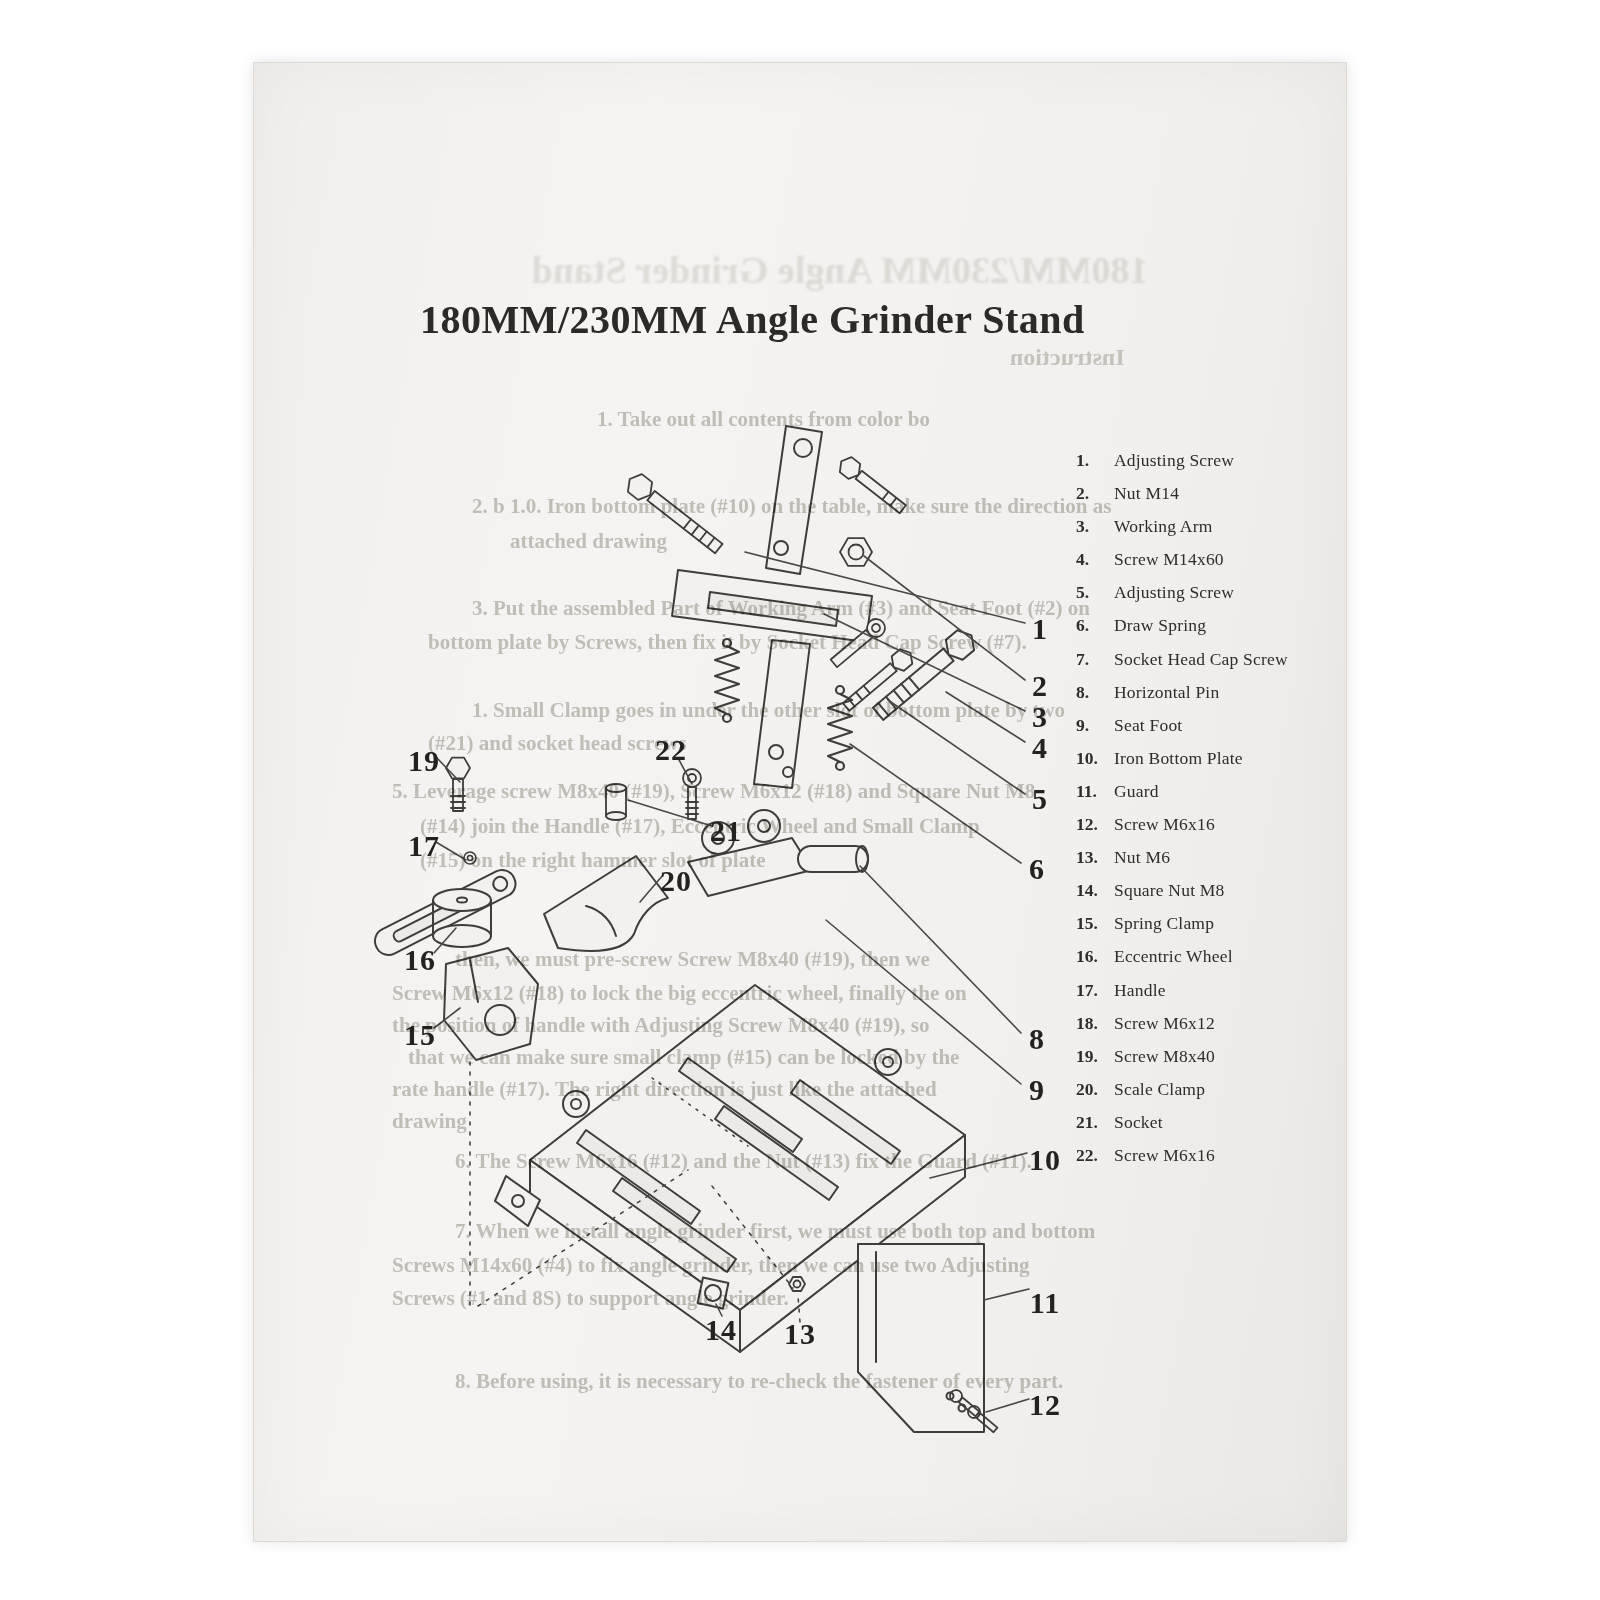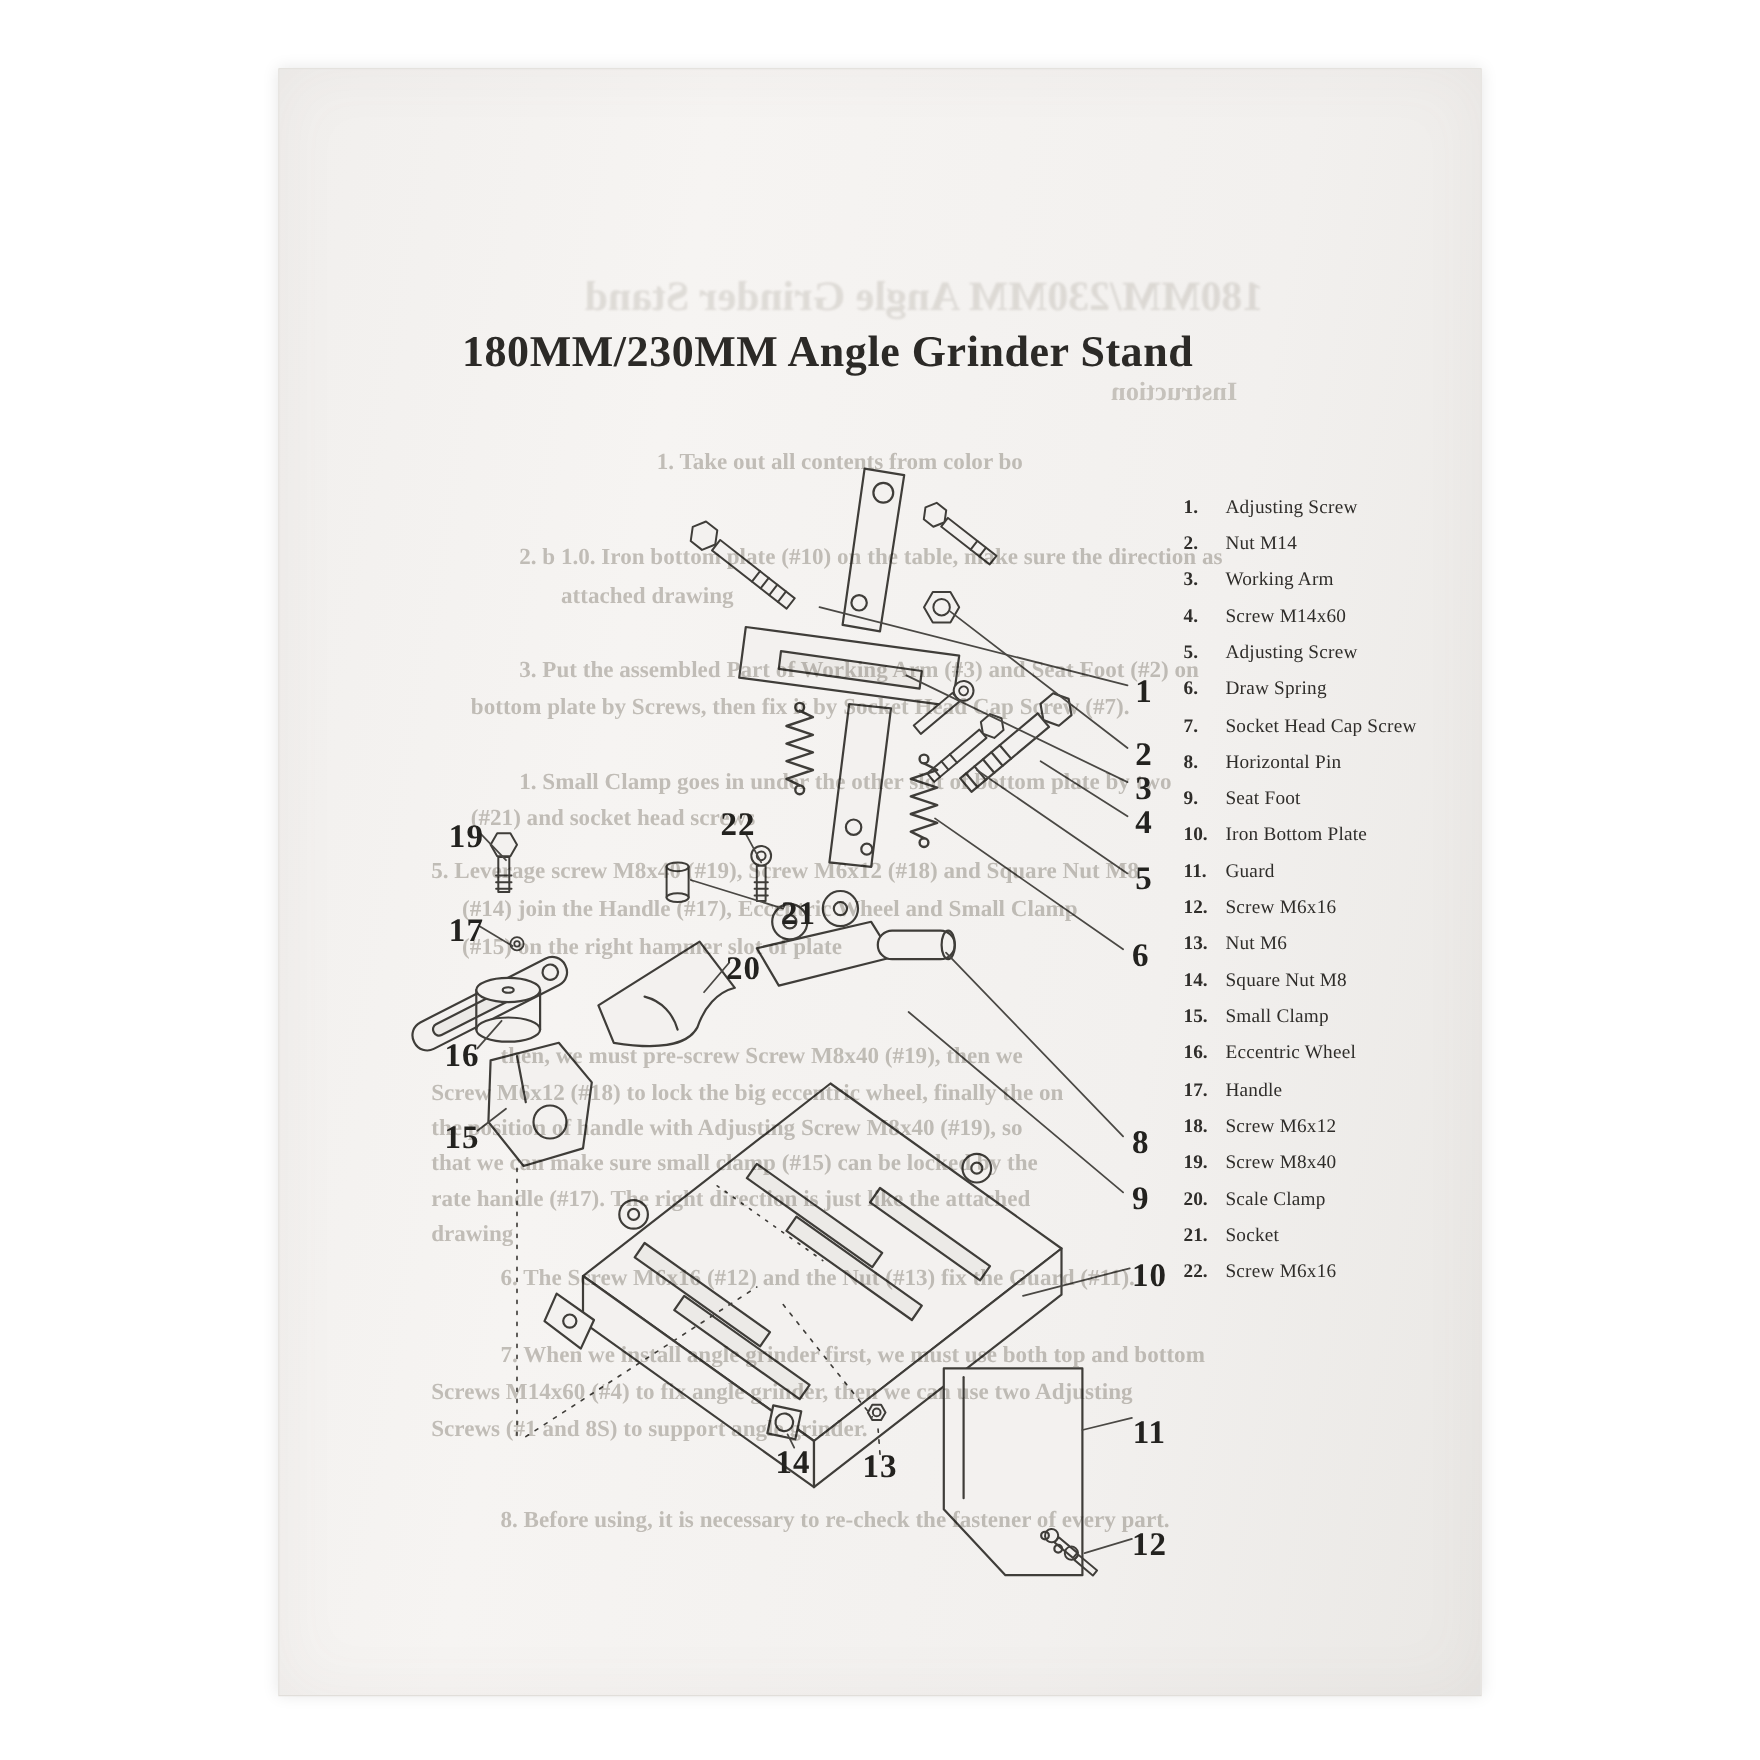--- a/index.html
+++ b/index.html
@@ -264,21 +264,21 @@
     <div class="ghost" style="left:472px;top:596px">3.  Put the assembled Part of Working Arm (#3) and Seat Foot (#2) on</div>
     <div class="ghost" style="left:428px;top:630px">bottom plate by Screws, then fix it by Socket Head Cap Screw (#7).</div>
     <div class="ghost" style="left:472px;top:698px">1.  Small Clamp goes in under the other slot of bottom plate by two</div>
     <div class="ghost" style="left:428px;top:731px">(#21) and socket head screws</div>
     <div class="ghost" style="left:392px;top:779px">5.  Leverage screw M8x40 (#19), Screw M6x12 (#18) and Square Nut M8</div>
     <div class="ghost" style="left:420px;top:814px">(#14) join the Handle (#17), Eccentric Wheel and Small Clamp</div>
     <div class="ghost" style="left:420px;top:848px">(#15) on the right hammer slot of plate</div>
     <div class="ghost" style="left:455px;top:947px">then, we must pre-screw Screw M8x40 (#19), then we</div>
     <div class="ghost" style="left:392px;top:981px">Screw M6x12 (#18) to lock the big eccentric wheel, finally the on</div>
     <div class="ghost" style="left:392px;top:1013px">the position of handle with Adjusting Screw M8x40 (#19), so</div>
-    <div class="ghost" style="left:392px;top:1045px">that we can make sure small clamp (#15) can be locked by the</div>
+    <div class="ghost" style="left:408px;top:1045px">that we can make sure small clamp (#15) can be locked by the</div>
     <div class="ghost" style="left:392px;top:1077px">rate handle (#17).  The right direction is just like the attached</div>
     <div class="ghost" style="left:392px;top:1109px">drawing</div>
     <div class="ghost" style="left:455px;top:1149px">6.  The Screw M6x16 (#12) and the Nut (#13) fix the Guard (#11).</div>
     <div class="ghost" style="left:455px;top:1219px">7.  When we install angle grinder first, we must use both top and bottom</div>
     <div class="ghost" style="left:392px;top:1253px">Screws M14x60 (#4) to fix angle grinder, then we can use two Adjusting</div>
     <div class="ghost" style="left:392px;top:1286px">Screws (#1 and 8S) to support angle grinder.</div>
     <div class="ghost" style="left:455px;top:1369px">8.  Before using, it is necessary to re-check the fastener of every part.</div>
   </div>
 
   <div class="title">180MM/230MM Angle Grinder Stand</div>
@@ -335,21 +335,21 @@
     <div class="plist-row">
         <span class="pnum">13.</span>
         <span class="pname">Nut M6</span>
       </div>
     <div class="plist-row">
         <span class="pnum">14.</span>
         <span class="pname">Square Nut M8</span>
       </div>
     <div class="plist-row">
         <span class="pnum">15.</span>
-        <span class="pname">Small Clamp</span>
+        <span class="pname">Spring Clamp</span>
       </div>
     <div class="plist-row">
         <span class="pnum">16.</span>
         <span class="pname">Eccentric Wheel</span>
       </div>
     <div class="plist-row">
         <span class="pnum">17.</span>
         <span class="pname">Handle</span>
       </div>
     <div class="plist-row">

